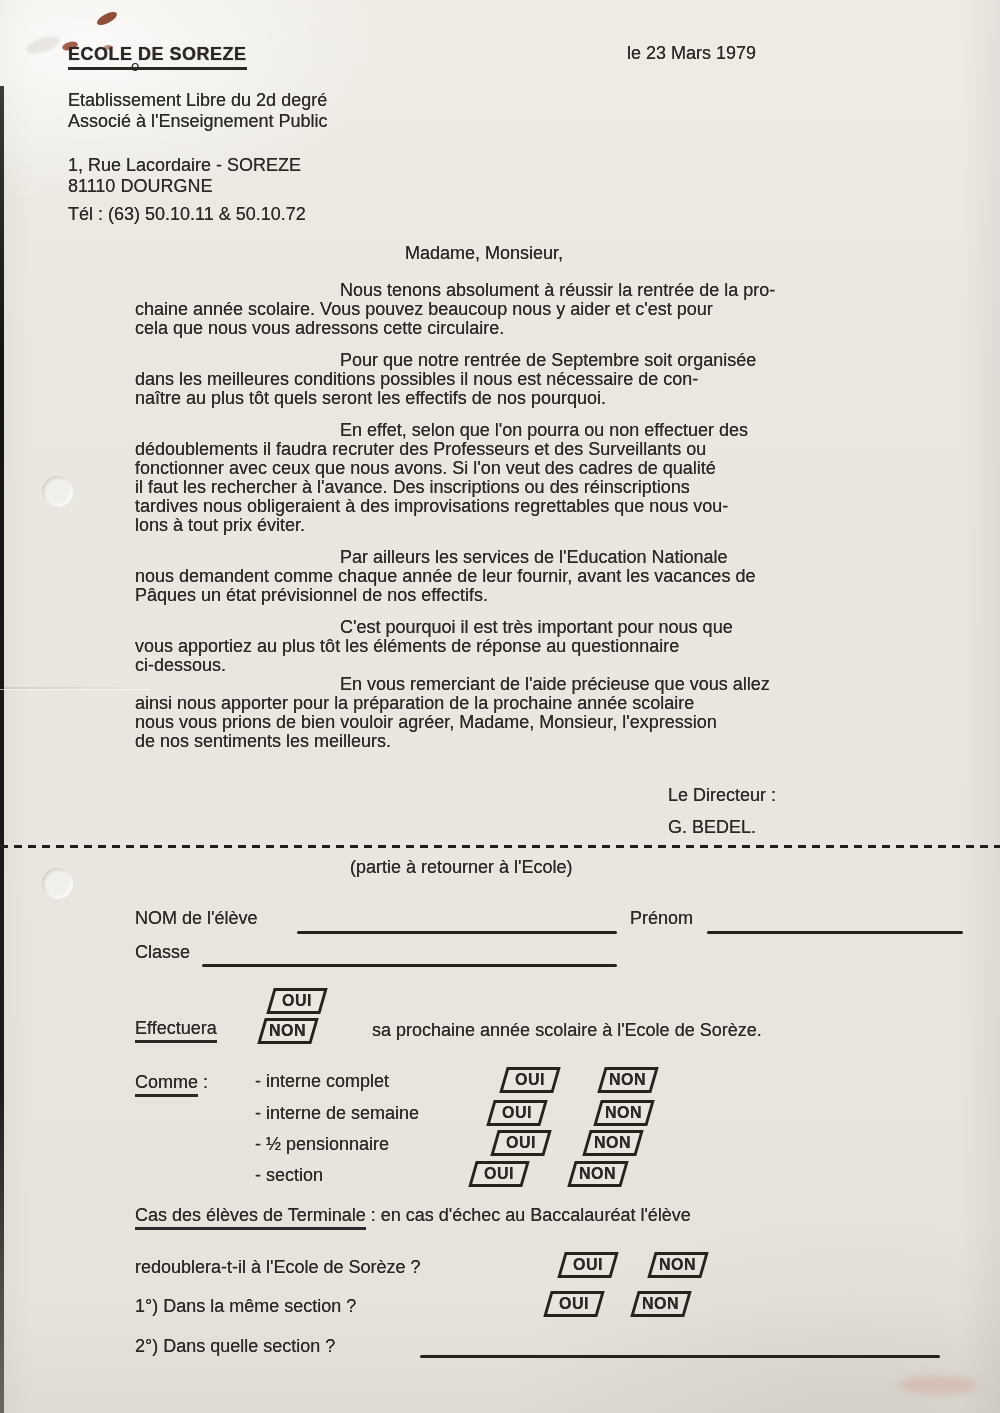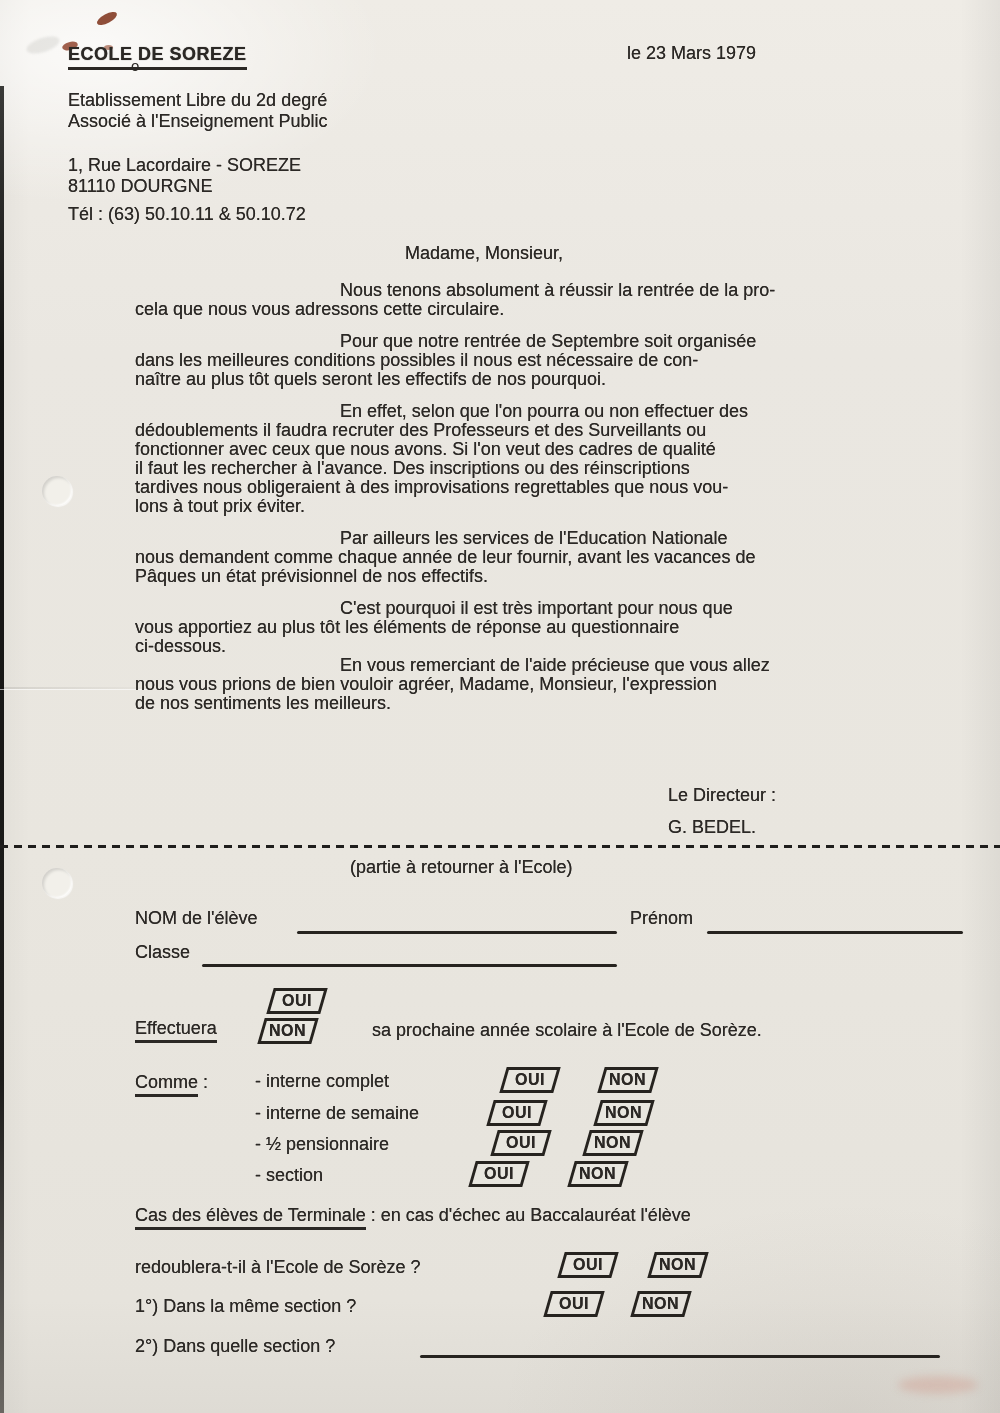--- a/index.html
+++ b/index.html
@@ -80,20 +80,21 @@
     <div class="lh-line" style="margin-top:7px;">Tél : (63) 50.10.11 &amp; 50.10.72</div>
   </header>
   <div class="ornament">o</div>
   <div class="t" style="left:627px; top:44px;">le 23 Mars 1979</div>
 
   <main class="letter-body">
     <div class="salutation">Madame, Monsieur,</div>
     <div class="paras" id="paragraphs">
         <div class="para">
           <div class="pline">Nous tenons absolument à réussir la rentrée de la pro-</div>
+          <div class="pline">chaine année scolaire. Vous pouvez beaucoup nous y aider et c'est pour</div>
           <div class="pline">cela que nous vous adressons cette circulaire.</div>
         </div>
         <div class="para">
           <div class="pline">Pour que notre rentrée de Septembre soit organisée</div>
           <div class="pline">dans les meilleures conditions possibles il nous est nécessaire de con-</div>
           <div class="pline">naître au plus tôt quels seront les effectifs de nos pourquoi.</div>
         </div>
         <div class="para">
           <div class="pline">En effet, selon que l'on pourra ou non effectuer des</div>
           <div class="pline">dédoublements il faudra recruter des Professeurs et des Surveillants ou</div>
@@ -107,20 +108,21 @@
           <div class="pline">nous demandent comme chaque année de leur fournir, avant les vacances de</div>
           <div class="pline">Pâques un état prévisionnel de nos effectifs.</div>
         </div>
         <div class="para">
           <div class="pline">C'est pourquoi il est très important pour nous que</div>
           <div class="pline">vous apportiez au plus tôt les éléments de réponse au questionnaire</div>
           <div class="pline">ci-dessous.</div>
         </div>
         <div class="para">
           <div class="pline">En vous remerciant de l'aide précieuse que vous allez</div>
+          <div class="pline">ainsi nous apporter pour la préparation de la prochaine année scolaire</div>
           <div class="pline">nous vous prions de bien vouloir agréer, Madame, Monsieur, l'expression</div>
           <div class="pline">de nos sentiments les meilleurs.</div>
         </div>
       </div>
   </main>
 
   <div class="t" style="left:668px; top:786px;">Le Directeur :</div>
   <div class="t" style="left:668px; top:818px;">G. BEDEL.</div>
 
   <div class="dashes"></div>

